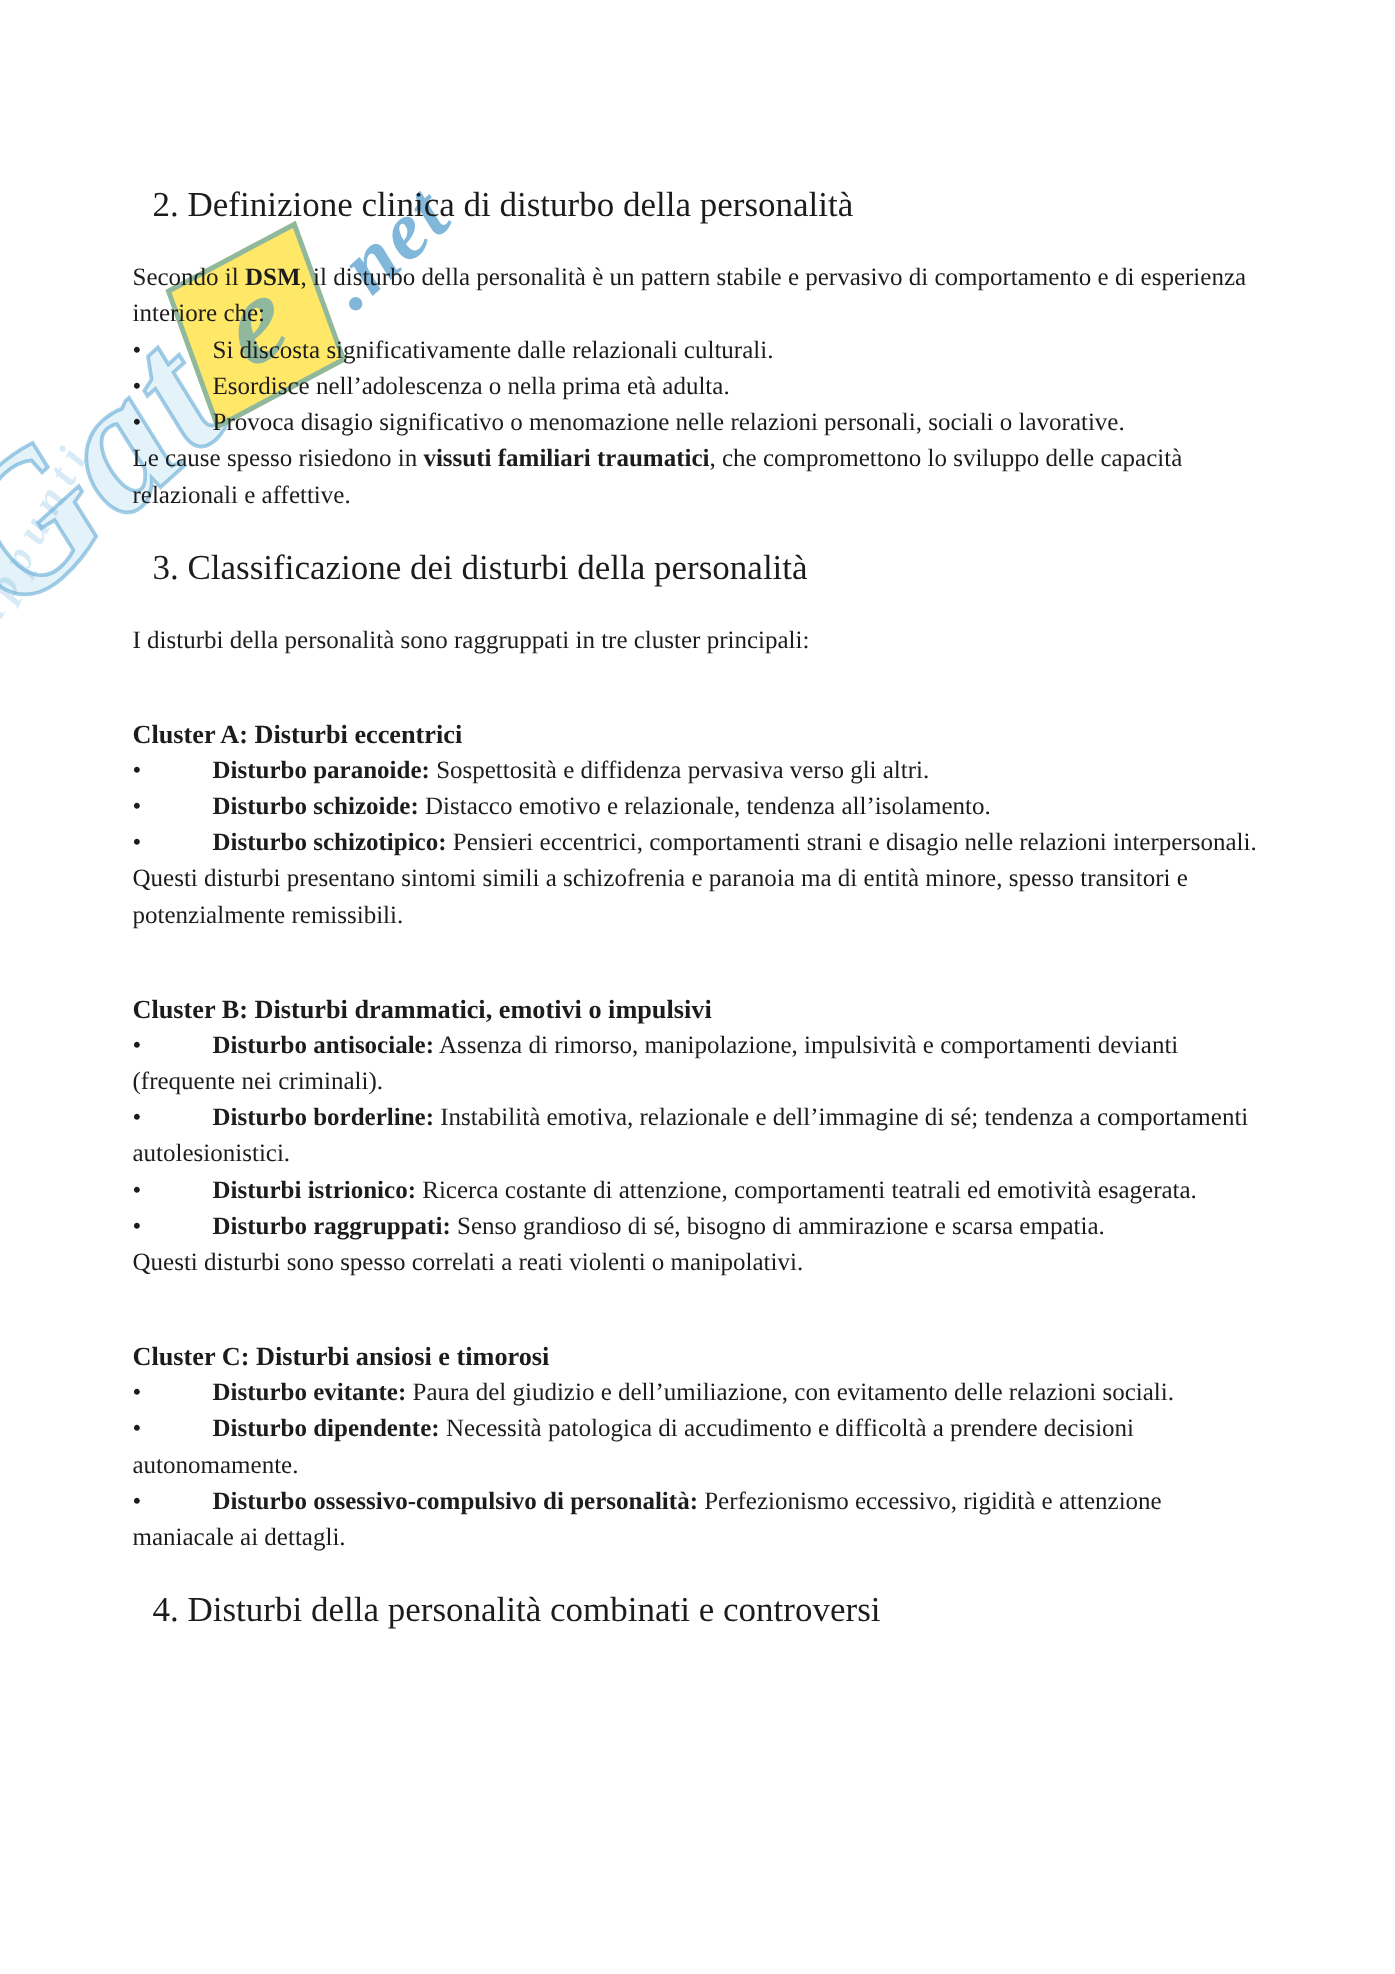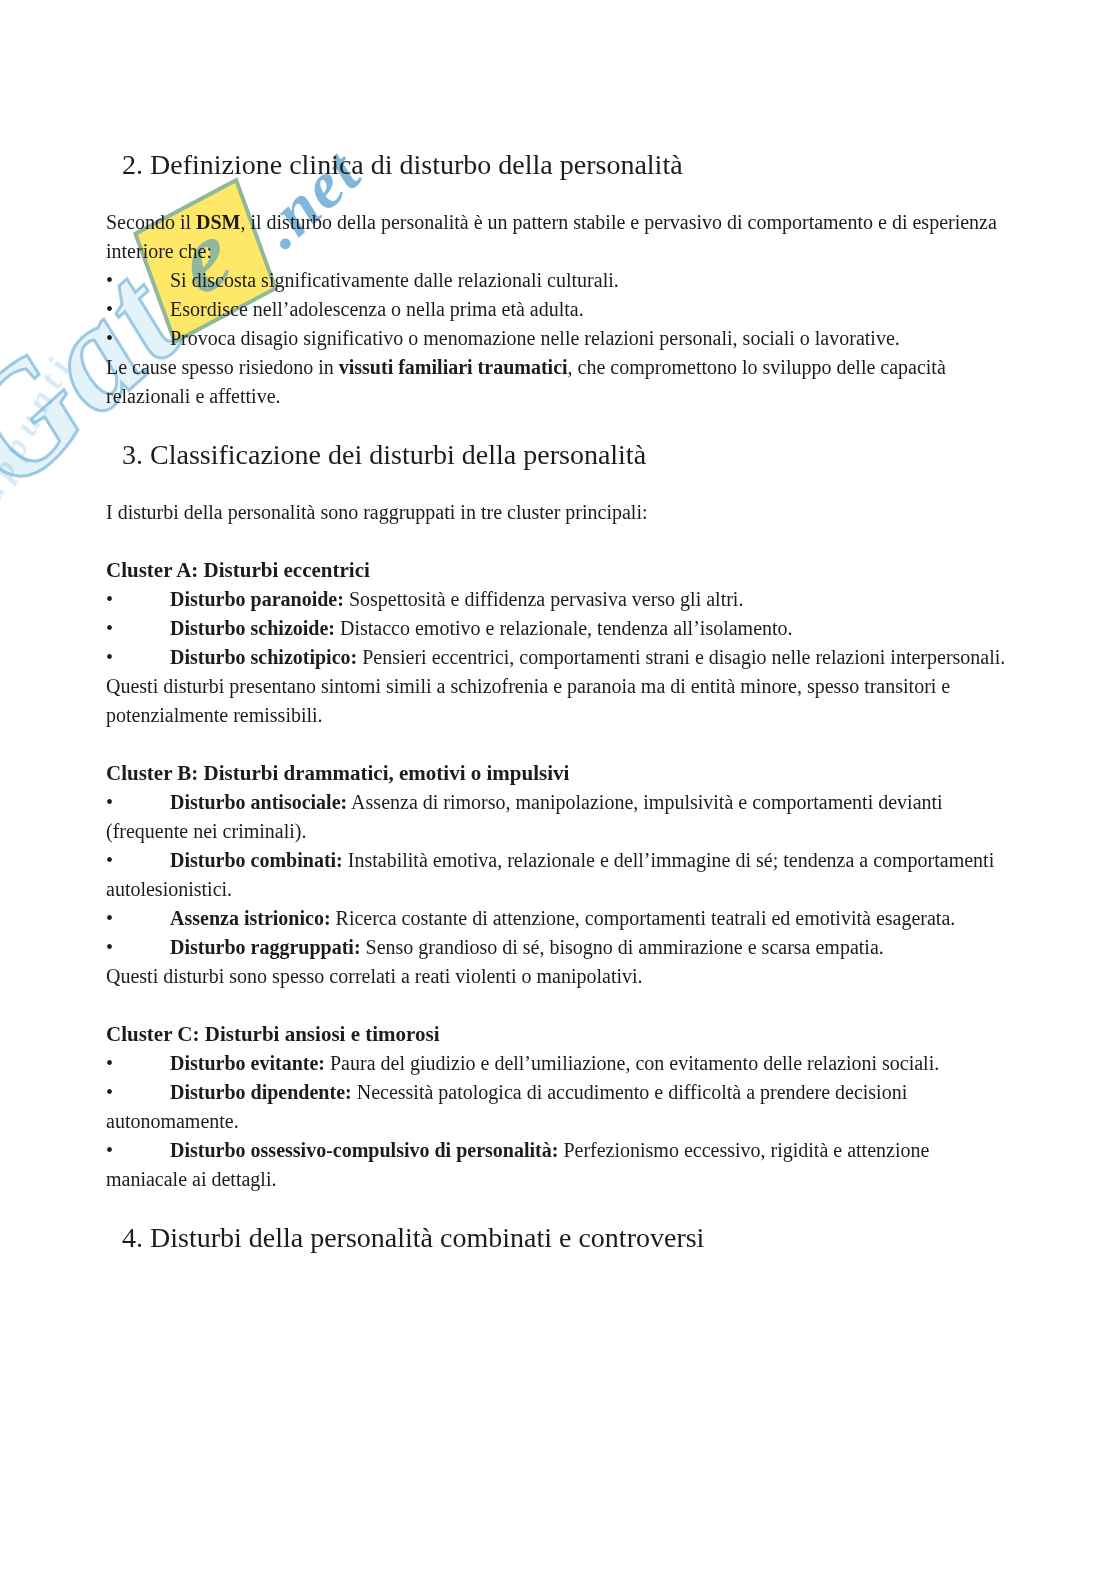--- a/index.html
+++ b/index.html
@@ -94,21 +94,21 @@
   }
   .heading {
     font-size: 28px;
     font-weight: normal;
     margin: 29px 16px;
   }
   .content section:first-of-type .heading { margin-top: 0; }
   .subheading {
     font-size: 21px;
     font-weight: bold;
-    margin-top: 29px;
+    margin-top: 46px;
   }
   .paragraph { margin: 0; font-family: Liberation Serif, serif; }
   .bullet-item { margin: 0; }
   .bullet-marker {
     display: inline-block;
     width: 64px;
   }
   strong { font-weight: bold; }
 </style>
 </head>
@@ -135,22 +135,22 @@
       <section>
         <h2 class="heading">3. Classificazione dei disturbi della personalità</h2>
         <p class="paragraph"><span>I disturbi della personalità sono raggruppati in tre cluster principali:</span></p>
         <h3 class="subheading">Cluster A: Disturbi eccentrici</h3>
         <p class="bullet-item"><span class="bullet-marker">•</span><strong>Disturbo paranoide:</strong><span> Sospettosità e diffidenza pervasiva verso gli altri.</span></p>
         <p class="bullet-item"><span class="bullet-marker">•</span><strong>Disturbo schizoide:</strong><span> Distacco emotivo e relazionale, tendenza all’isolamento.</span></p>
         <p class="bullet-item"><span class="bullet-marker">•</span><strong>Disturbo schizotipico:</strong><span> Pensieri eccentrici, comportamenti strani e disagio nelle relazioni interpersonali.</span></p>
         <p class="paragraph"><span>Questi disturbi presentano sintomi simili a schizofrenia e paranoia ma di entità minore, spesso transitori e potenzialmente remissibili.</span></p>
         <h3 class="subheading">Cluster B: Disturbi drammatici, emotivi o impulsivi</h3>
         <p class="bullet-item"><span class="bullet-marker">•</span><strong>Disturbo antisociale:</strong><span> Assenza di rimorso, manipolazione, impulsività e comportamenti devianti (frequente nei criminali).</span></p>
-        <p class="bullet-item"><span class="bullet-marker">•</span><strong>Disturbo combinati:</strong><span> Instabilità emotiva, relazionale e dell’immagine di sé; tendenza a comportamenti autolesionistici.</span></p>
-        <p class="bullet-item"><span class="bullet-marker">•</span><strong>Assenza istrionico:</strong><span> Ricerca costante di attenzione, comportamenti teatrali ed emotività esagerata.</span></p>
+        <p class="bullet-item"><span class="bullet-marker">•</span><strong>Disturbo borderline:</strong><span> Instabilità emotiva, relazionale e dell’immagine di sé; tendenza a comportamenti autolesionistici.</span></p>
+        <p class="bullet-item"><span class="bullet-marker">•</span><strong>Disturbi istrionico:</strong><span> Ricerca costante di attenzione, comportamenti teatrali ed emotività esagerata.</span></p>
         <p class="bullet-item"><span class="bullet-marker">•</span><strong>Disturbo raggruppati:</strong><span> Senso grandioso di sé, bisogno di ammirazione e scarsa empatia.</span></p>
         <p class="paragraph"><span>Questi disturbi sono spesso correlati a reati violenti o manipolativi.</span></p>
         <h3 class="subheading">Cluster C: Disturbi ansiosi e timorosi</h3>
         <p class="bullet-item"><span class="bullet-marker">•</span><strong>Disturbo evitante:</strong><span> Paura del giudizio e dell’umiliazione, con evitamento delle relazioni sociali.</span></p>
         <p class="bullet-item"><span class="bullet-marker">•</span><strong>Disturbo dipendente:</strong><span> Necessità patologica di accudimento e difficoltà a prendere decisioni autonomamente.</span></p>
         <p class="bullet-item"><span class="bullet-marker">•</span><strong>Disturbo ossessivo-compulsivo di personalità:</strong><span> Perfezionismo eccessivo, rigidità e attenzione maniacale ai dettagli.</span></p>
       </section>
       <section>
         <h2 class="heading">4. Disturbi della personalità combinati e controversi</h2>
       </section>

